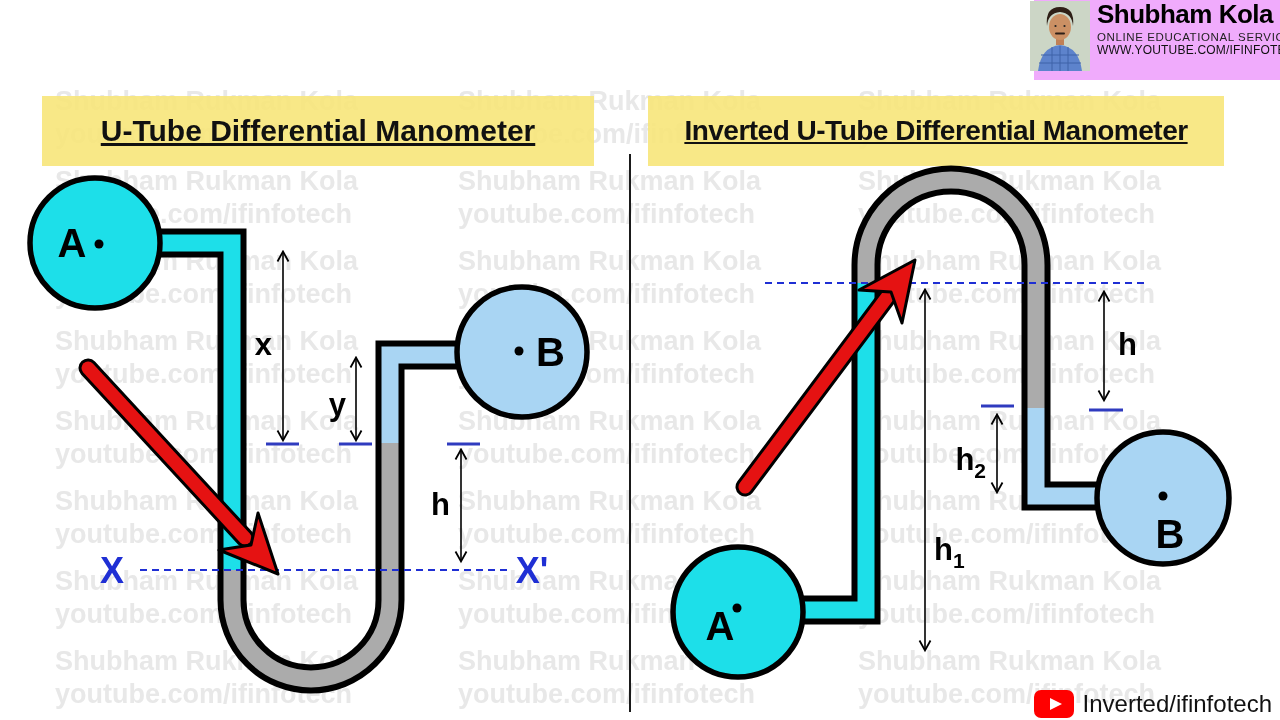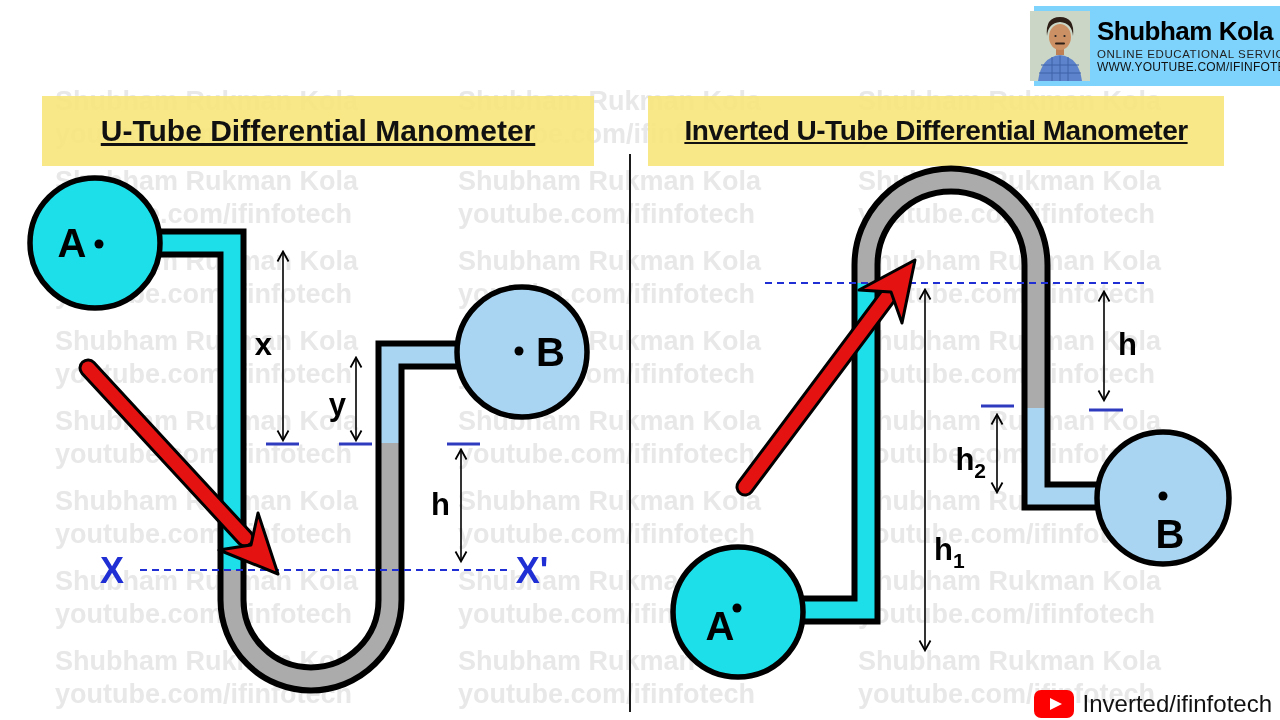--- a/index.html
+++ b/index.html
@@ -4,22 +4,22 @@
 <style>
   html,body{margin:0;padding:0;background:#fff;}
   .stage{position:relative;width:1280px;height:720px;overflow:hidden;background:#fff;
          font-family:"Liberation Sans", sans-serif;}
   .wm{position:absolute;font:bold 27px "Liberation Sans",sans-serif;
       color:var(--watermark,#e8e8e8);white-space:nowrap;z-index:1;}
   .header{position:absolute;left:0;top:0;width:1034px;height:80px;
           background:var(--header-bg,#562889);border:6px solid #000;box-sizing:border-box;
           display:flex;align-items:center;padding-left:30px;z-index:6;}
   .header-title{color:#fff;font-size:42px;font-weight:600;letter-spacing:0.5px;white-space:nowrap;}
-  .brand{position:absolute;left:1034px;top:6px;width:246px;height:80px;background:#7dd3fc;
-         display:flex;align-items:center;gap:7px;z-index:6;}
+  .brand{position:absolute;left:1034px;top:0;width:246px;height:80px;background:#f0abfc;
+         display:flex;gap:7px;z-index:6;}
   .brand-photo{width:60px;height:72px;flex:0 0 auto;margin-left:-4px;}
   .brand-text{display:flex;flex-direction:column;line-height:1.12;}
   .brand-name{font-size:26px;font-weight:900;color:#000;letter-spacing:-0.5px;white-space:nowrap;}
   .brand-tagline{font-size:11.5px;color:#222;letter-spacing:0.6px;margin-top:2px;white-space:nowrap;}
   .brand-site{font-size:12px;color:#111;font-weight:500;letter-spacing:0.2px;white-space:nowrap;}
   .panel-title{position:absolute;top:96px;height:70px;background:var(--highlight-rgba,rgba(247,229,118,0.88));
                display:flex;align-items:center;justify-content:center;color:#111;z-index:3;text-decoration:underline;}
   .panel-title.left{left:42px;width:552px;font-size:30px;font-weight:bold;}
   .panel-title.right{left:648px;width:576px;font-size:28px;font-weight:bold;letter-spacing:-0.5px;}
   .divider{position:absolute;left:629px;top:154px;width:2px;height:558px;background:#1a1a1a;z-index:2;}

